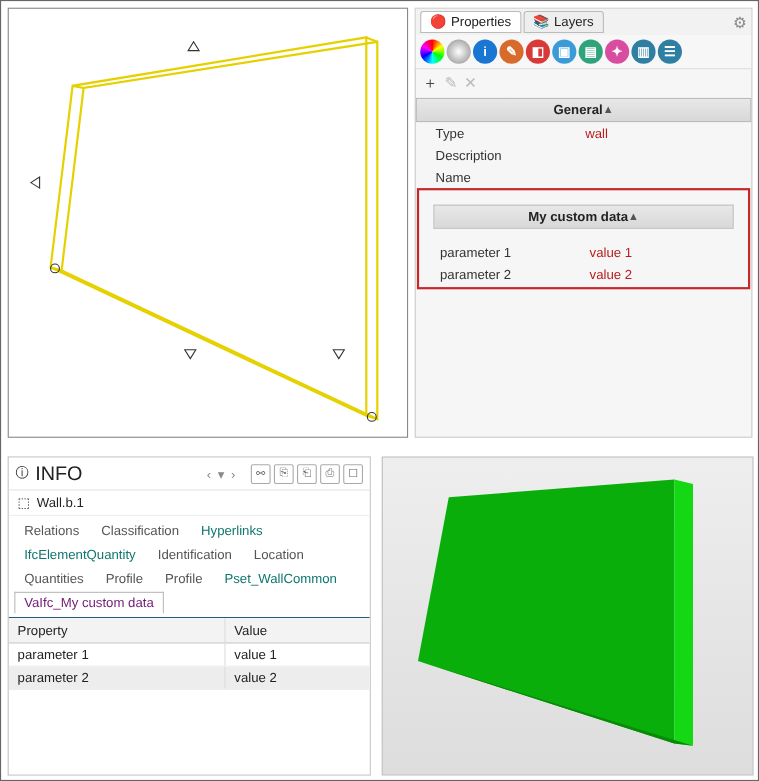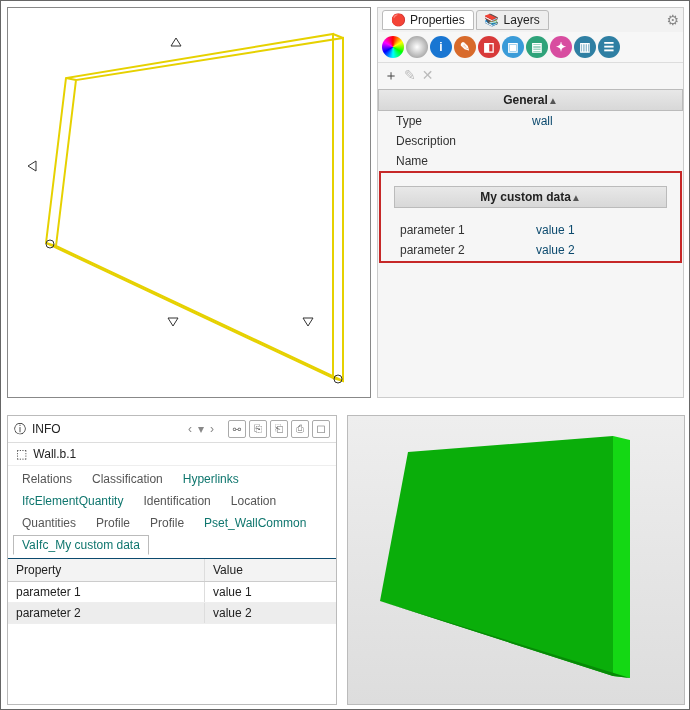--- a/index.html
+++ b/index.html
@@ -11,34 +11,34 @@
  .tab.inactive{background:#eee}
  .gear{margin-left:auto;color:#888;font-size:14px}
  .icorow{display:flex;gap:2px;padding:4px;background:#f7f7f7;border-bottom:1px solid #ddd}
  .ico{width:22px;height:22px;border-radius:50%;display:flex;align-items:center;justify-content:center;font-size:12px;color:#fff;font-weight:bold}
  .actrow{display:flex;gap:6px;padding:4px 6px;color:#444}
  .actrow span{font-size:14px;cursor:default}
  .section-hdr{background:linear-gradient(#e8e8e8,#d8d8d8);border:1px solid #bbb;padding:3px 8px;font-weight:bold;display:flex;justify-content:center;align-items:center}
  .section-hdr .arr{font-size:10px;color:#555}
  .kv{display:flex;padding:3px 0}
  .kv .k{width:130px;padding-left:18px;color:#333}
- .kv .v{flex:1;padding-left:6px;color:#0c4a6e}
+ .kv .v{flex:1;padding-left:6px;color:#b91c1c}
  .hl{border:2px solid #c62828;padding:1px;margin:0 1px}
  .hl .section-hdr{margin:12px}
  .info{position:absolute;left:6px;top:414px;width:328px;height:288px;border:1px solid #bbb;background:#fafafa;display:flex;flex-direction:column}
  .info-hdr{display:flex;align-items:center;gap:6px;padding:4px 6px;border-bottom:1px solid #ddd;background:#fff}
- .info-hdr .ttl{font-size:12px}
+ .info-hdr .ttl{font-size:18px}
  .info-hdr .nav{margin-left:auto;display:flex;gap:6px;color:#888}
  .info-hdr .tools{display:flex;gap:3px;margin-left:8px}
  .tbtn{width:16px;height:16px;border:1px solid #aaa;border-radius:2px;background:#fff;font-size:10px;display:flex;align-items:center;justify-content:center;color:#666}
  .objname{padding:4px 8px;display:flex;align-items:center;gap:6px;border-bottom:1px solid #eee;background:#fff}
  .tabs2{display:flex;flex-wrap:wrap;padding:2px 4px;background:#fff;border-bottom:1px solid #0c4a6e}
  .tabs2 .t{padding:2px 8px;margin:1px;font-size:12px;color:#555;border:1px solid transparent}
  .tabs2 .t.dis{color:#0f766e}
- .tabs2 .t.act{border:1px solid #bbb;border-bottom-color:#fff;background:#fff;color:#0f766e}
+ .tabs2 .t.act{border:1px solid #bbb;border-bottom-color:#fff;background:#fff;color:#701a75}
  .grid{flex:1;background:#fff;overflow:hidden}
  .ghdr{display:flex;font-weight:normal;border-bottom:1px solid #ccc;background:#f3f3f3}
  .ghdr div{padding:4px 8px}
  .grow{display:flex;border-bottom:1px solid #eee}
  .grow:nth-child(odd){background:#ededed}
  .grow div{padding:3px 8px}
  .c1{width:180px;border-right:1px solid #ddd}
  .c2{flex:1}
  .rvp{position:absolute;left:346px;top:414px;width:336px;height:288px;border:1px solid #bbb;background:linear-gradient(#eee,#ddd)}
  svg{display:block}

